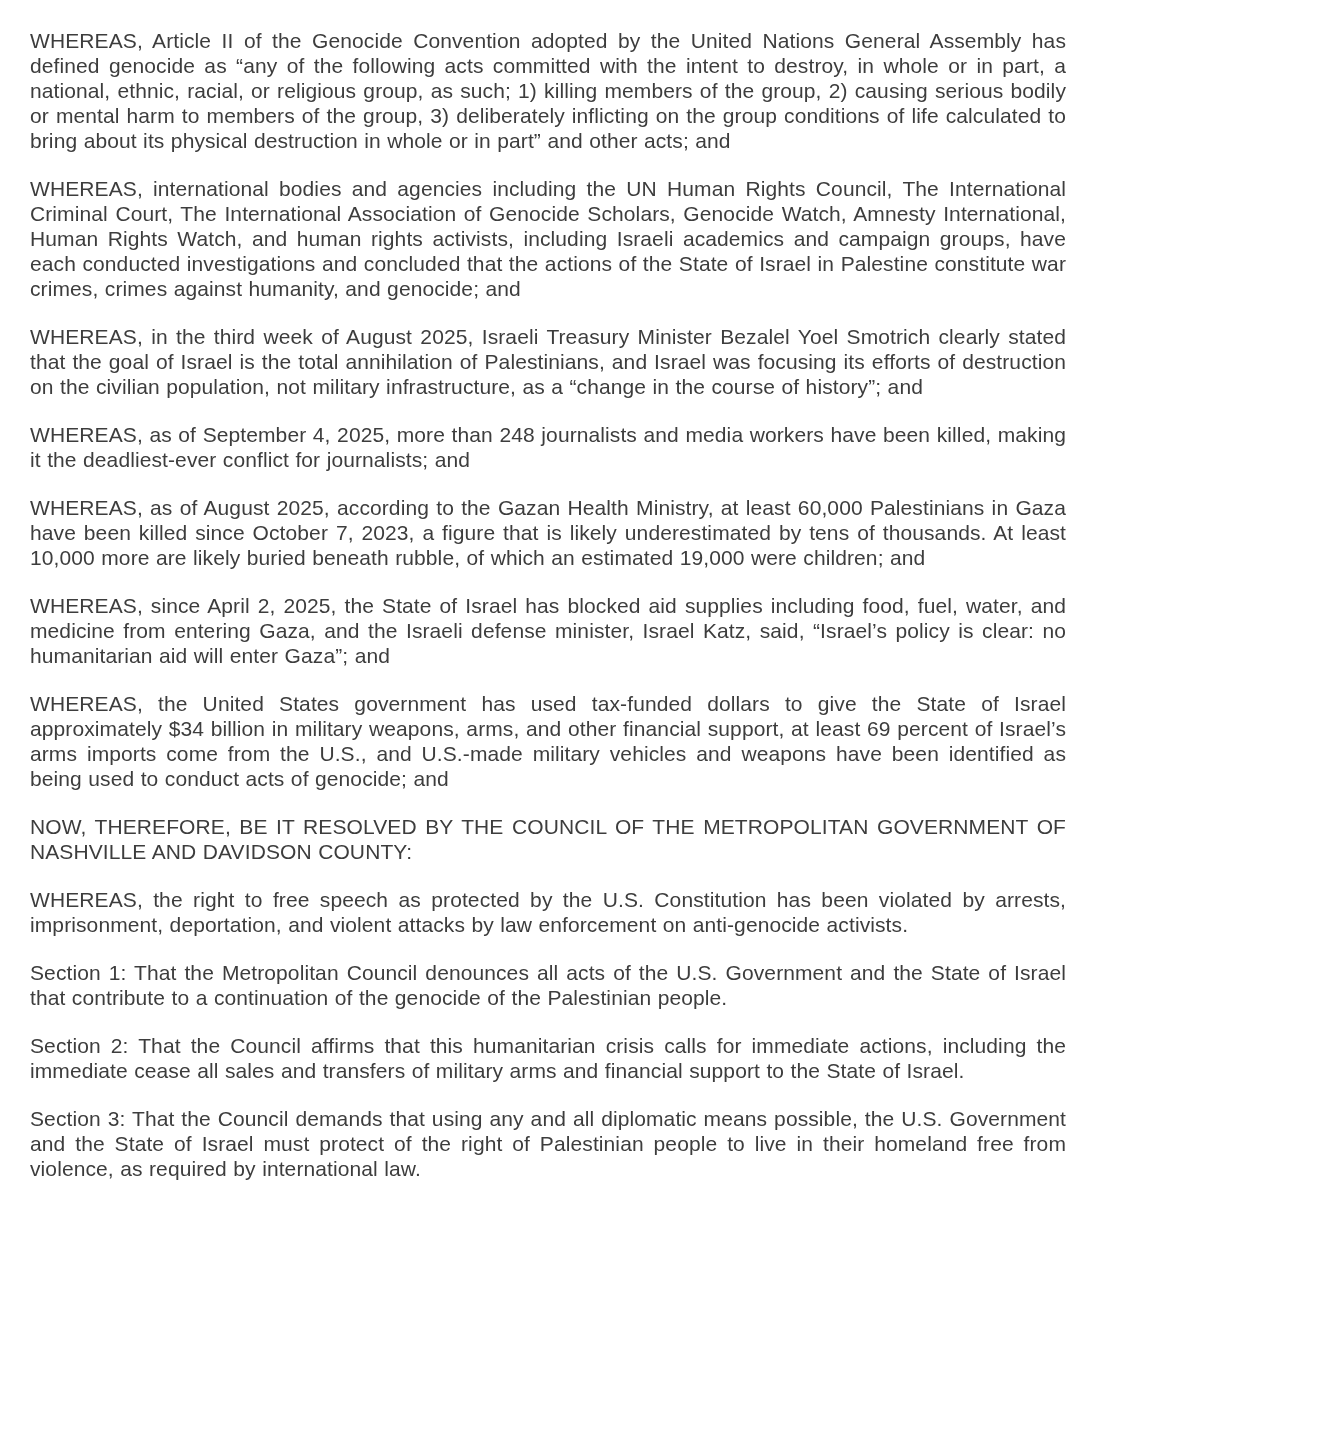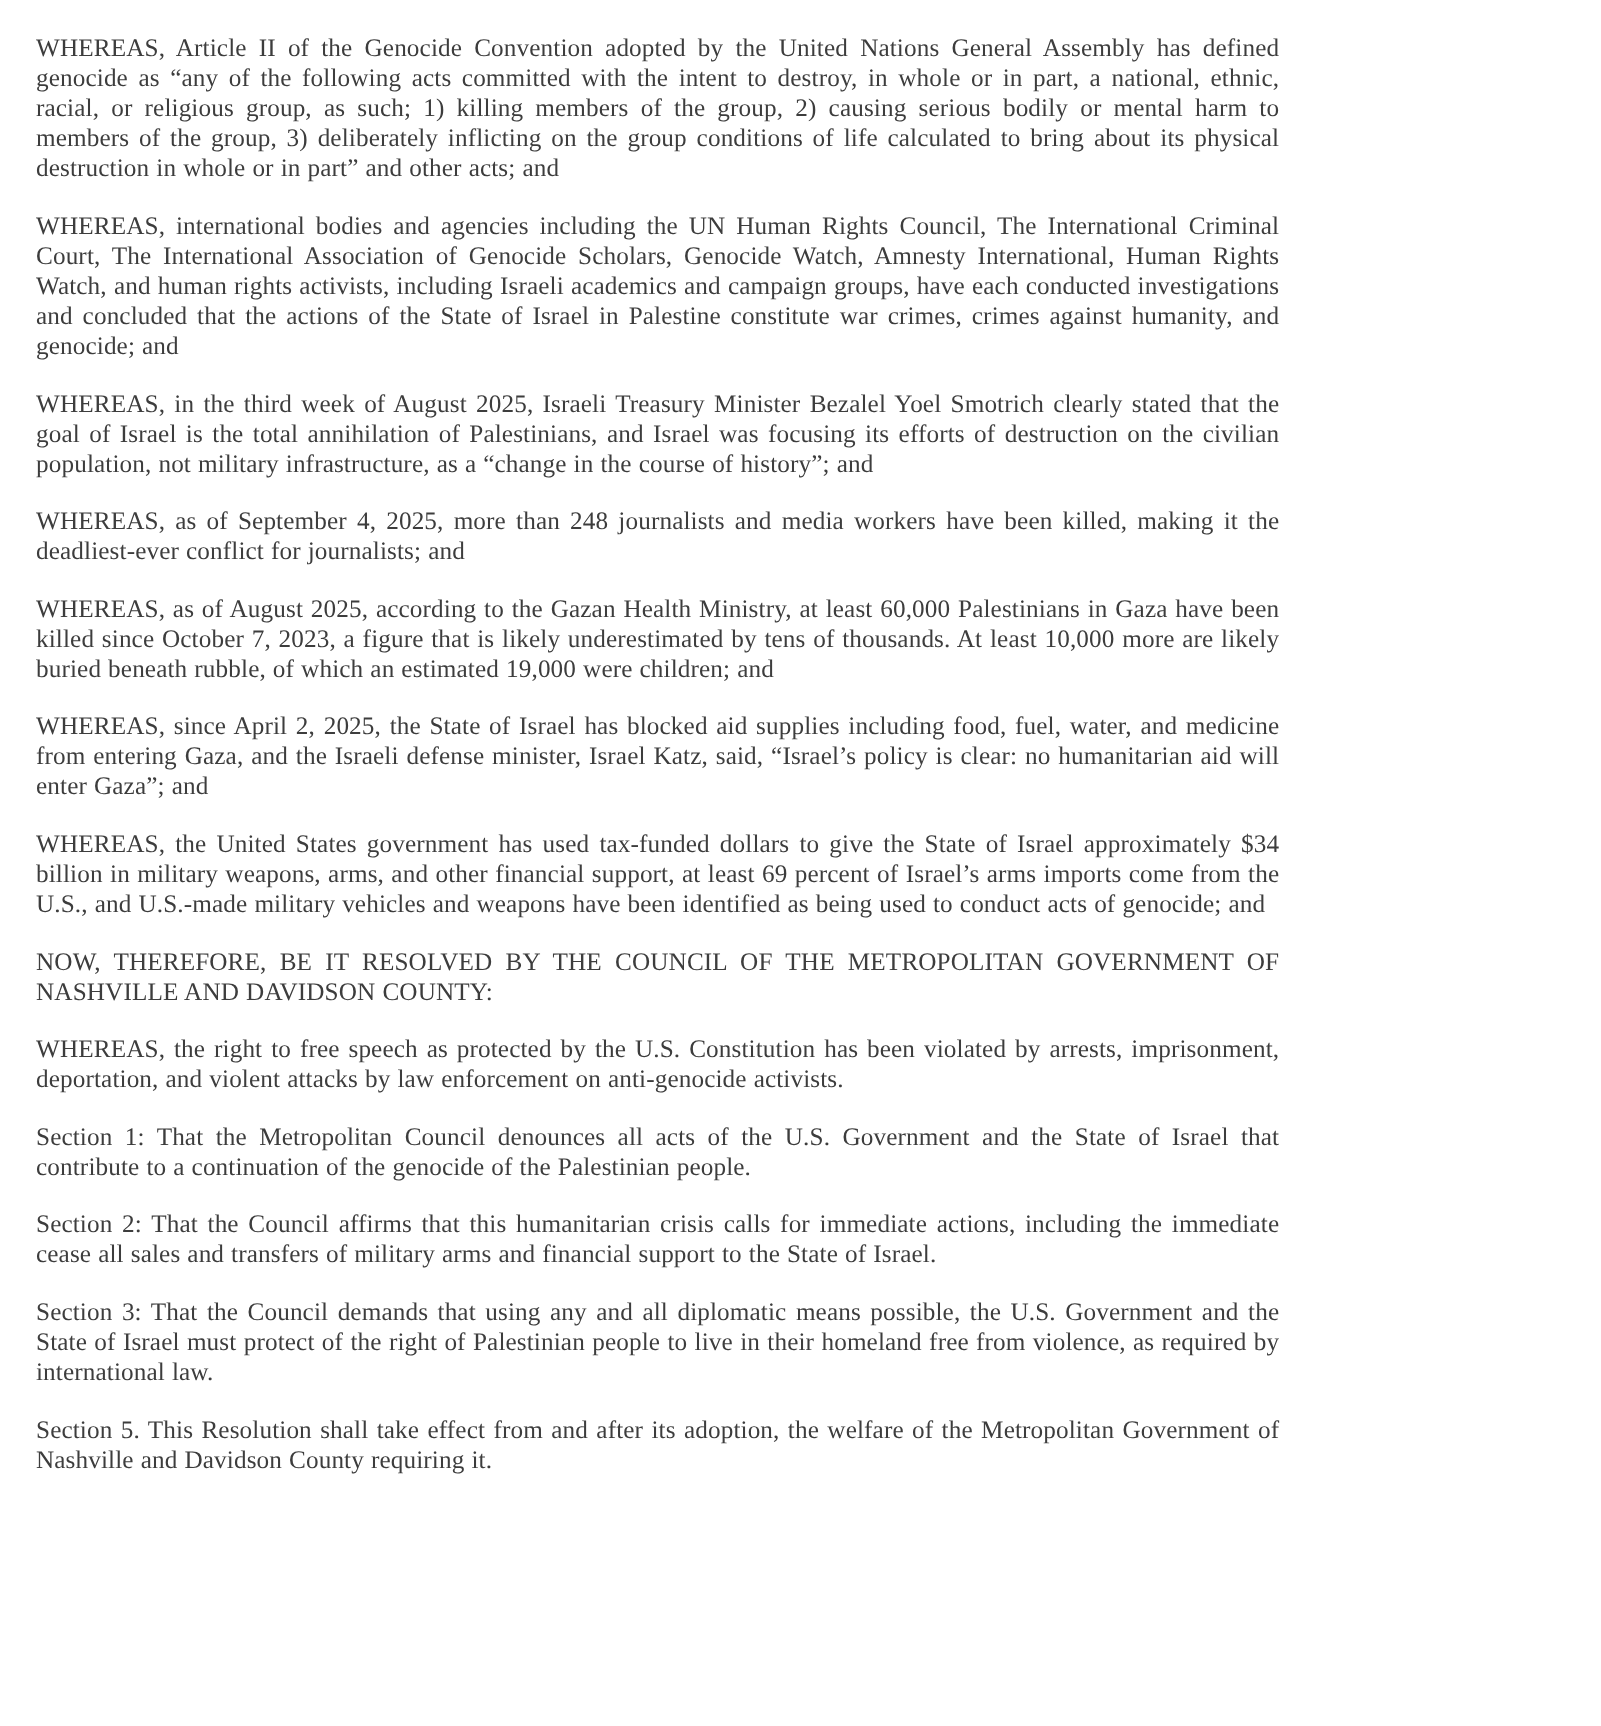--- a/index.html
+++ b/index.html
@@ -10,21 +10,20 @@
   body {
     width: 1334px;
     min-height: 1438px;
     box-sizing: border-box;
     font-family: "Liberation Sans", "DejaVu Sans", sans-serif;
   }
   .doc {
     box-sizing: border-box;
     width: 1096px;
     padding: 28px 30px 30px 30px;
-    font-family: Liberation Serif, serif;
   }
   .para {
     margin: 0 0 23px 0;
     font-size: 21px;
     line-height: 25px;
     color: #3d3d3d;
     text-align: justify;
     text-justify: inter-word;
     letter-spacing: 0.1px;
     word-spacing: 0.5px;
@@ -58,15 +57,14 @@
 
   <p class="para">WHEREAS, the right to free speech as protected by the U.S. Constitution has been violated by arrests, imprisonment, deportation, and violent attacks by law enforcement on anti-genocide activists.</p>
 
   <p class="para">Section 1: That the Metropolitan Council denounces all acts of the U.S. Government and the State of Israel that contribute to a continuation of the genocide of the Palestinian people.</p>
 
   <p class="para">Section 2: That the Council affirms that this humanitarian crisis calls for immediate actions, including the immediate cease all sales and transfers of military arms and financial support to the State of Israel.</p>
 
   <p class="para">Section 3: That the Council demands that using any and all diplomatic means possible, the U.S. Government and the State of Israel must protect of the right of Palestinian people to live in their homeland free from violence, as required by international law.</p>
 
 
-  <p class="para">Section 5. This Resolution shall take effect from and after its adoption, the welfare of the Metropolitan Government of Nashville and Davidson County requiring it.</p>
 </div>
 </main>
 
 </body></html>

